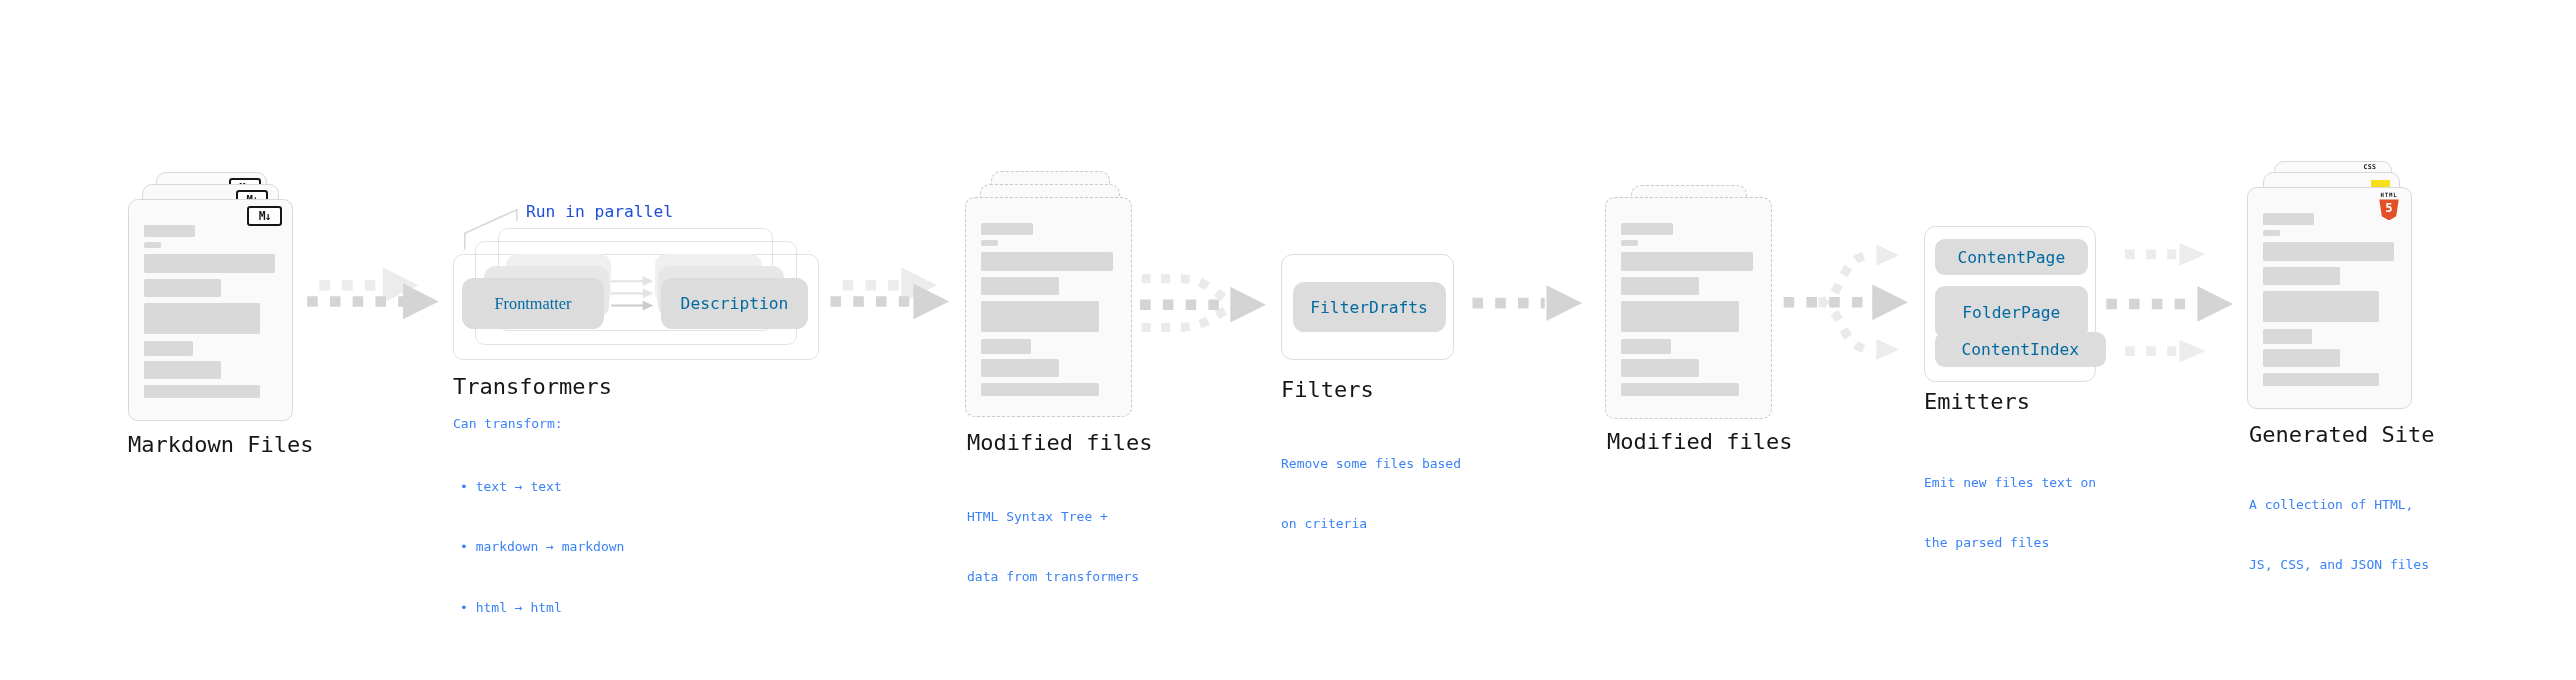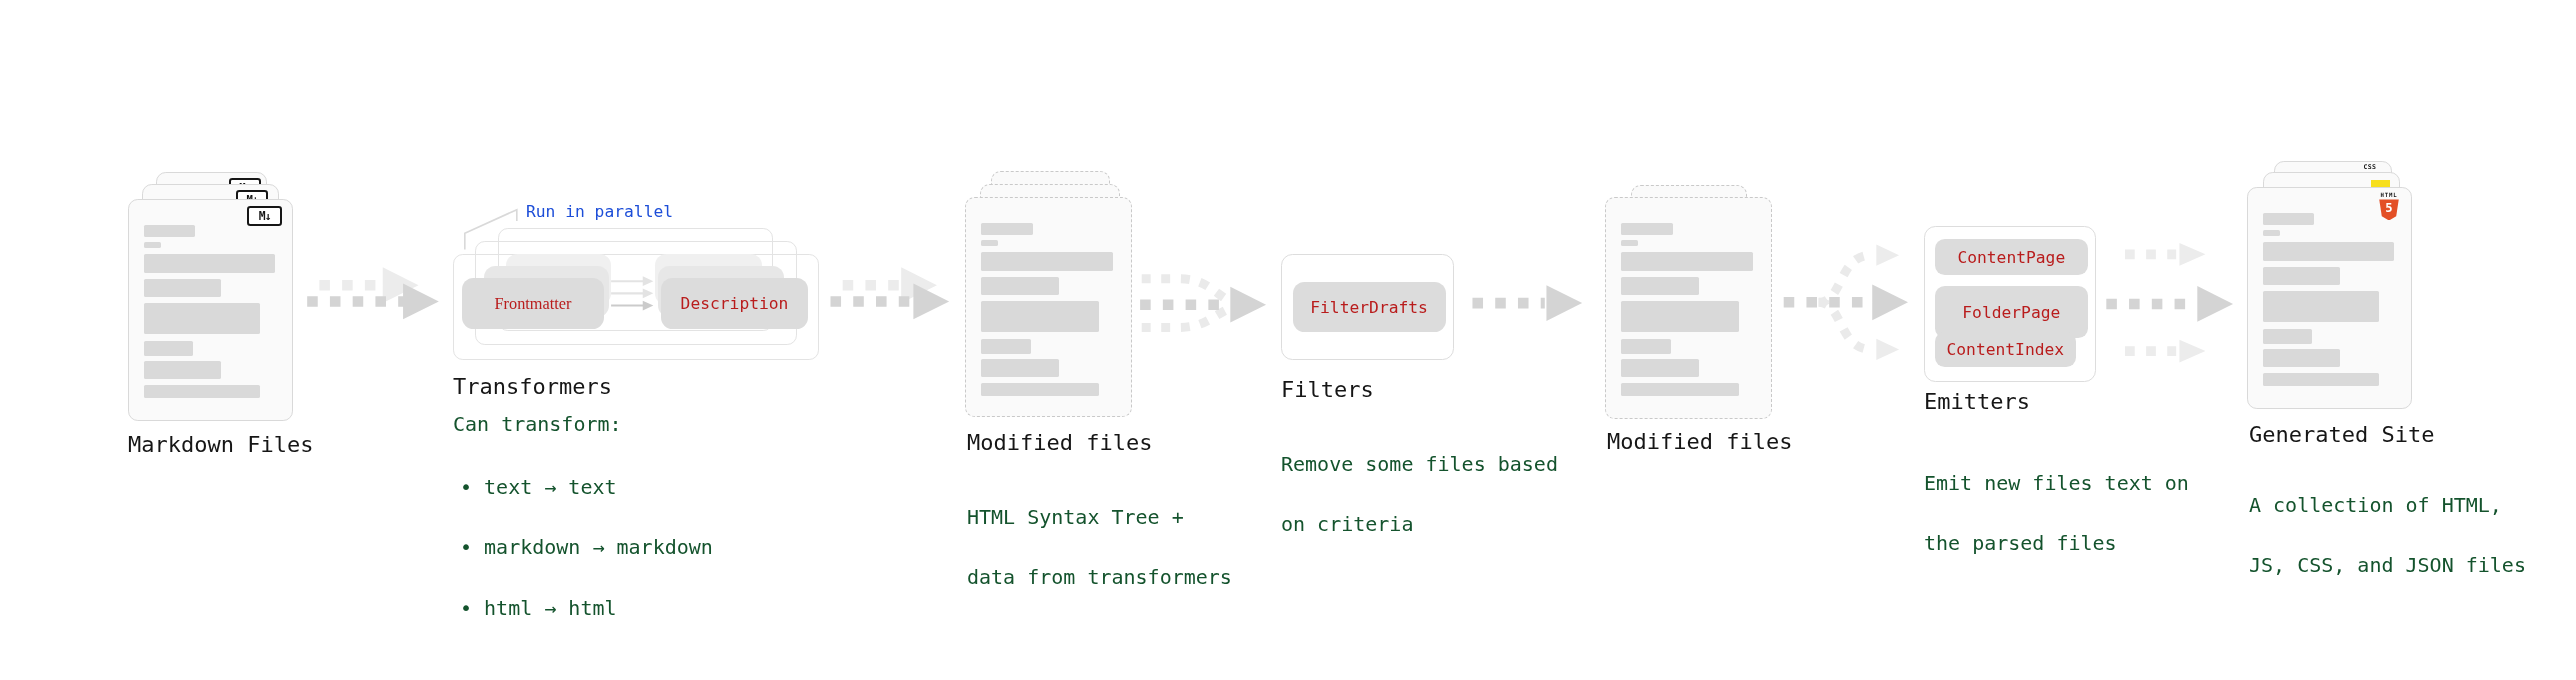--- a/index.html
+++ b/index.html
@@ -25,27 +25,27 @@
   .b6{top:141px;height:14.6px;width:30%;}
   .b7{top:161px;height:18px;width:47%;}
   .b8{top:185px;height:13px;width:71%;}
 
   
   .obox{position:absolute;border:1.6px solid #e3e3e3;border-radius:9.8px;background:transparent;box-sizing:border-box;}
 
   
   .pill{position:absolute;background:#dcdcdc;border-radius:11.4px;box-sizing:border-box;
         display:flex;align-items:center;justify-content:center;
-        font-size:16.3px;color:#b91c1c;white-space:pre;text-align:right;}
+        font-size:16.3px;color:#0369a1;white-space:pre;text-align:right;}
   .ghost1{background:#e7e7e7;}
   .ghost2{background:#f0f0f0;}
 
   
   .heading{position:absolute;font-size:22px;color:#161616;white-space:pre;}
-  .sub{position:absolute;font-size:20px;line-height:20.3px;color:#14532d;white-space:pre;}
+  .sub{position:absolute;font-size:13px;line-height:20.3px;color:#3b82f6;white-space:pre;}
   .note{position:absolute;font-size:16.3px;color:#1d4ed8;white-space:pre;}
 
   
   .mdbadge{position:absolute;width:32.5px;height:18.7px;border:2.4px solid #161616;border-radius:3.3px;
            background:#ffffff;box-sizing:border-box;
            display:flex;align-items:center;justify-content:center;
            font-size:10.6px;font-weight:bold;color:#161616;letter-spacing:-0.8px;}
 
   
   .html5{position:absolute;top:4.1px;right:9.8px;width:24.4px;text-align:center;}
@@ -223,21 +223,21 @@
         <div class="bar b8"></div>
       </div>
     </div>
     <div class="heading" style="left:1607px;top:429px;">Modified files</div>
   </div>
 
   <div>
     <div class="obox" style="left:1924px;top:226px;width:172px;height:156px;border-color:#ddd;border-radius:11.4px;">
       <div class="pill" style="left:9.8px;top:12.2px;width:153px;height:36px;border-radius:9.8px;">ContentPage</div>
       <div class="pill" style="left:9.8px;top:59px;width:153px;height:52px;border-radius:9.8px;">FolderPage</div>
-      <div class="pill" style="left:9.8px;top:105px;width:141px;height:35px;border-radius:9.8px;">ContentIndex</div>
+      <div class="pill" style="left:9.8px;top:105px;width:171px;height:35px;border-radius:9.8px;">ContentIndex</div>
     </div>
     <div class="heading" style="left:1924px;top:389px;">Emitters</div>
     <div class="sub" style="left:1924px;top:432px;">
       <div>Emit new files text on</div>
       <div>the parsed files</div>
     </div>
   </div>
 
   <div>
     <div class="card" style="left:2274px;top:161px;width:118px;height:57px;">

